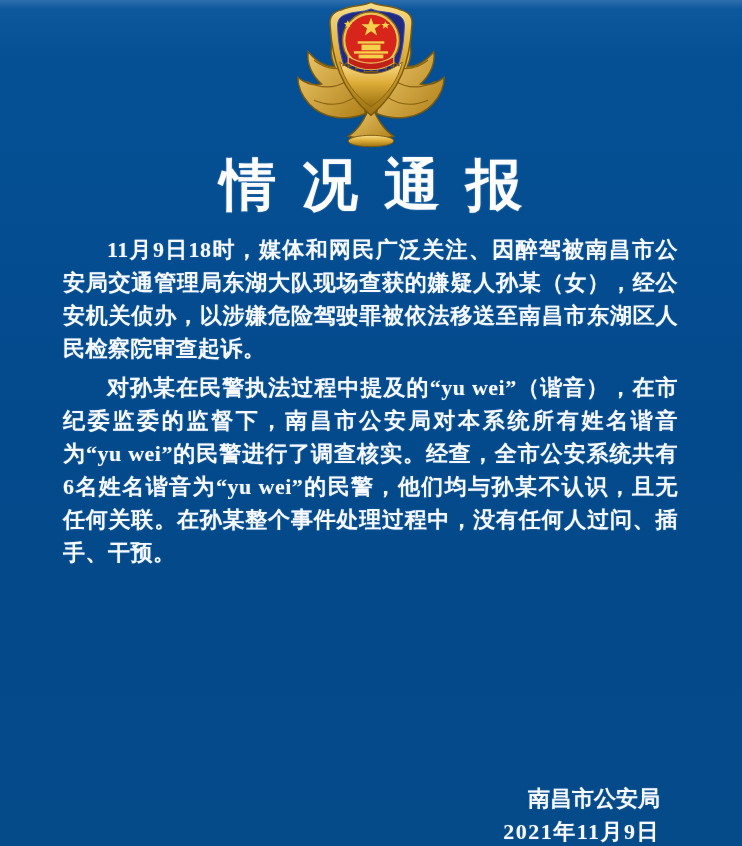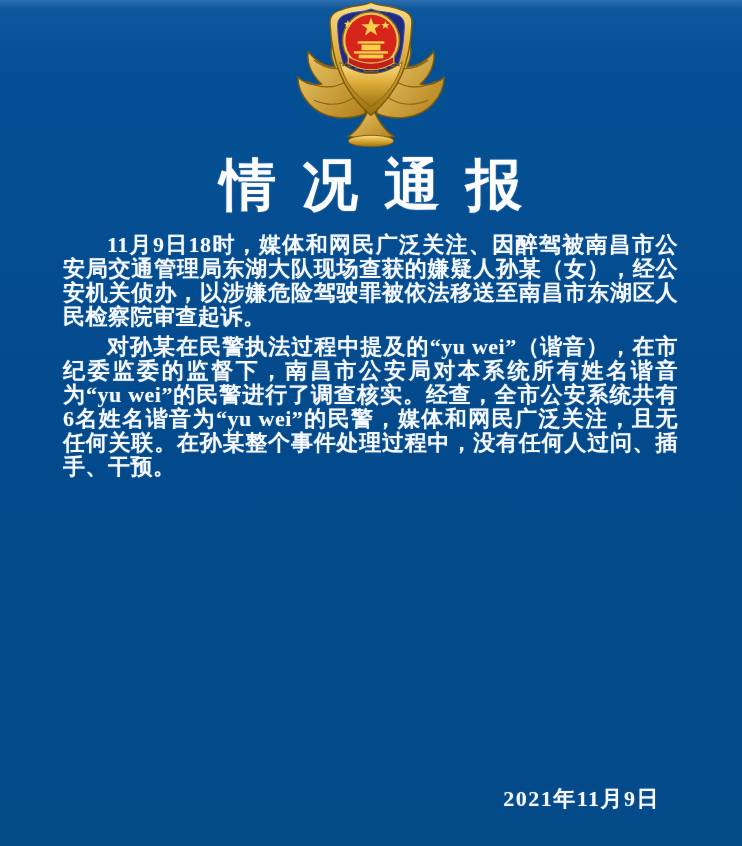--- a/index.html
+++ b/index.html
@@ -29,21 +29,21 @@
     text-shadow:0 0 2px rgba(200,225,255,.45);
     white-space:nowrap;
   }
   .body{
     position:absolute;top:233px;left:63px;right:64px;
   }
   .body p{
     margin:0 0 6px 0;
     font-size:22px;
     font-weight:700;
-    line-height:24px;
+    line-height:33px;
     text-align:justify;
     text-justify:inter-ideograph;
     text-indent:2em;
     color:#f6f9ff;
     text-shadow:0 0 1.5px rgba(190,215,250,.4);
     letter-spacing:0.5px;
   }
   .signature{
     position:absolute;top:782px;right:82px;
     text-align:right;
@@ -103,20 +103,21 @@
       <rect x="67" y="56" width="26" height="4" fill="#F5D04A"></rect>
 
       <path d="M56,58 Q80,72 104,58 L104,65 Q80,79 56,65 Z" fill="#C21F18" stroke="#E7C358" stroke-width="1.2"></path>
     </svg>
   </div>
 
   <h1 class="title">情况通报</h1>
 
   <div class="body">
     <p>11月9日18时，媒体和网民广泛关注、因醉驾被南昌市公安局交通管理局东湖大队现场查获的嫌疑人孙某（女），经公安机关侦办，以涉嫌危险驾驶罪被依法移送至南昌市东湖区人民检察院审查起诉。</p>
-    <p>对孙某在民警执法过程中提及的“yu wei”（谐音），在市纪委监委的监督下，南昌市公安局对本系统所有姓名谐音为“yu wei”的民警进行了调查核实。经查，全市公安系统共有6名姓名谐音为“yu wei”的民警，媒体和网民广泛关注，且无任何关联。在孙某整个事件处理过程中，没有任何人过问、插手、干预。</p>
+    <p>对孙某在民警执法过程中提及的“yu wei”（谐音），在市纪委监委的监督下，南昌市公安局对本系统所有姓名谐音为“yu wei”的民警进行了调查核实。经查，全市公安系统共有6名姓名谐音为“yu wei”的民警，他们均与孙某不认识，且无任何关联。在孙某整个事件处理过程中，没有任何人过问、插手、干预。</p>
   </div>
 
   <div class="signature">
+    <div class="agency">南昌市公安局</div>
     <div class="date">2021年11月9日</div>
   </div>
 
 </div>
 
 </body></html>

